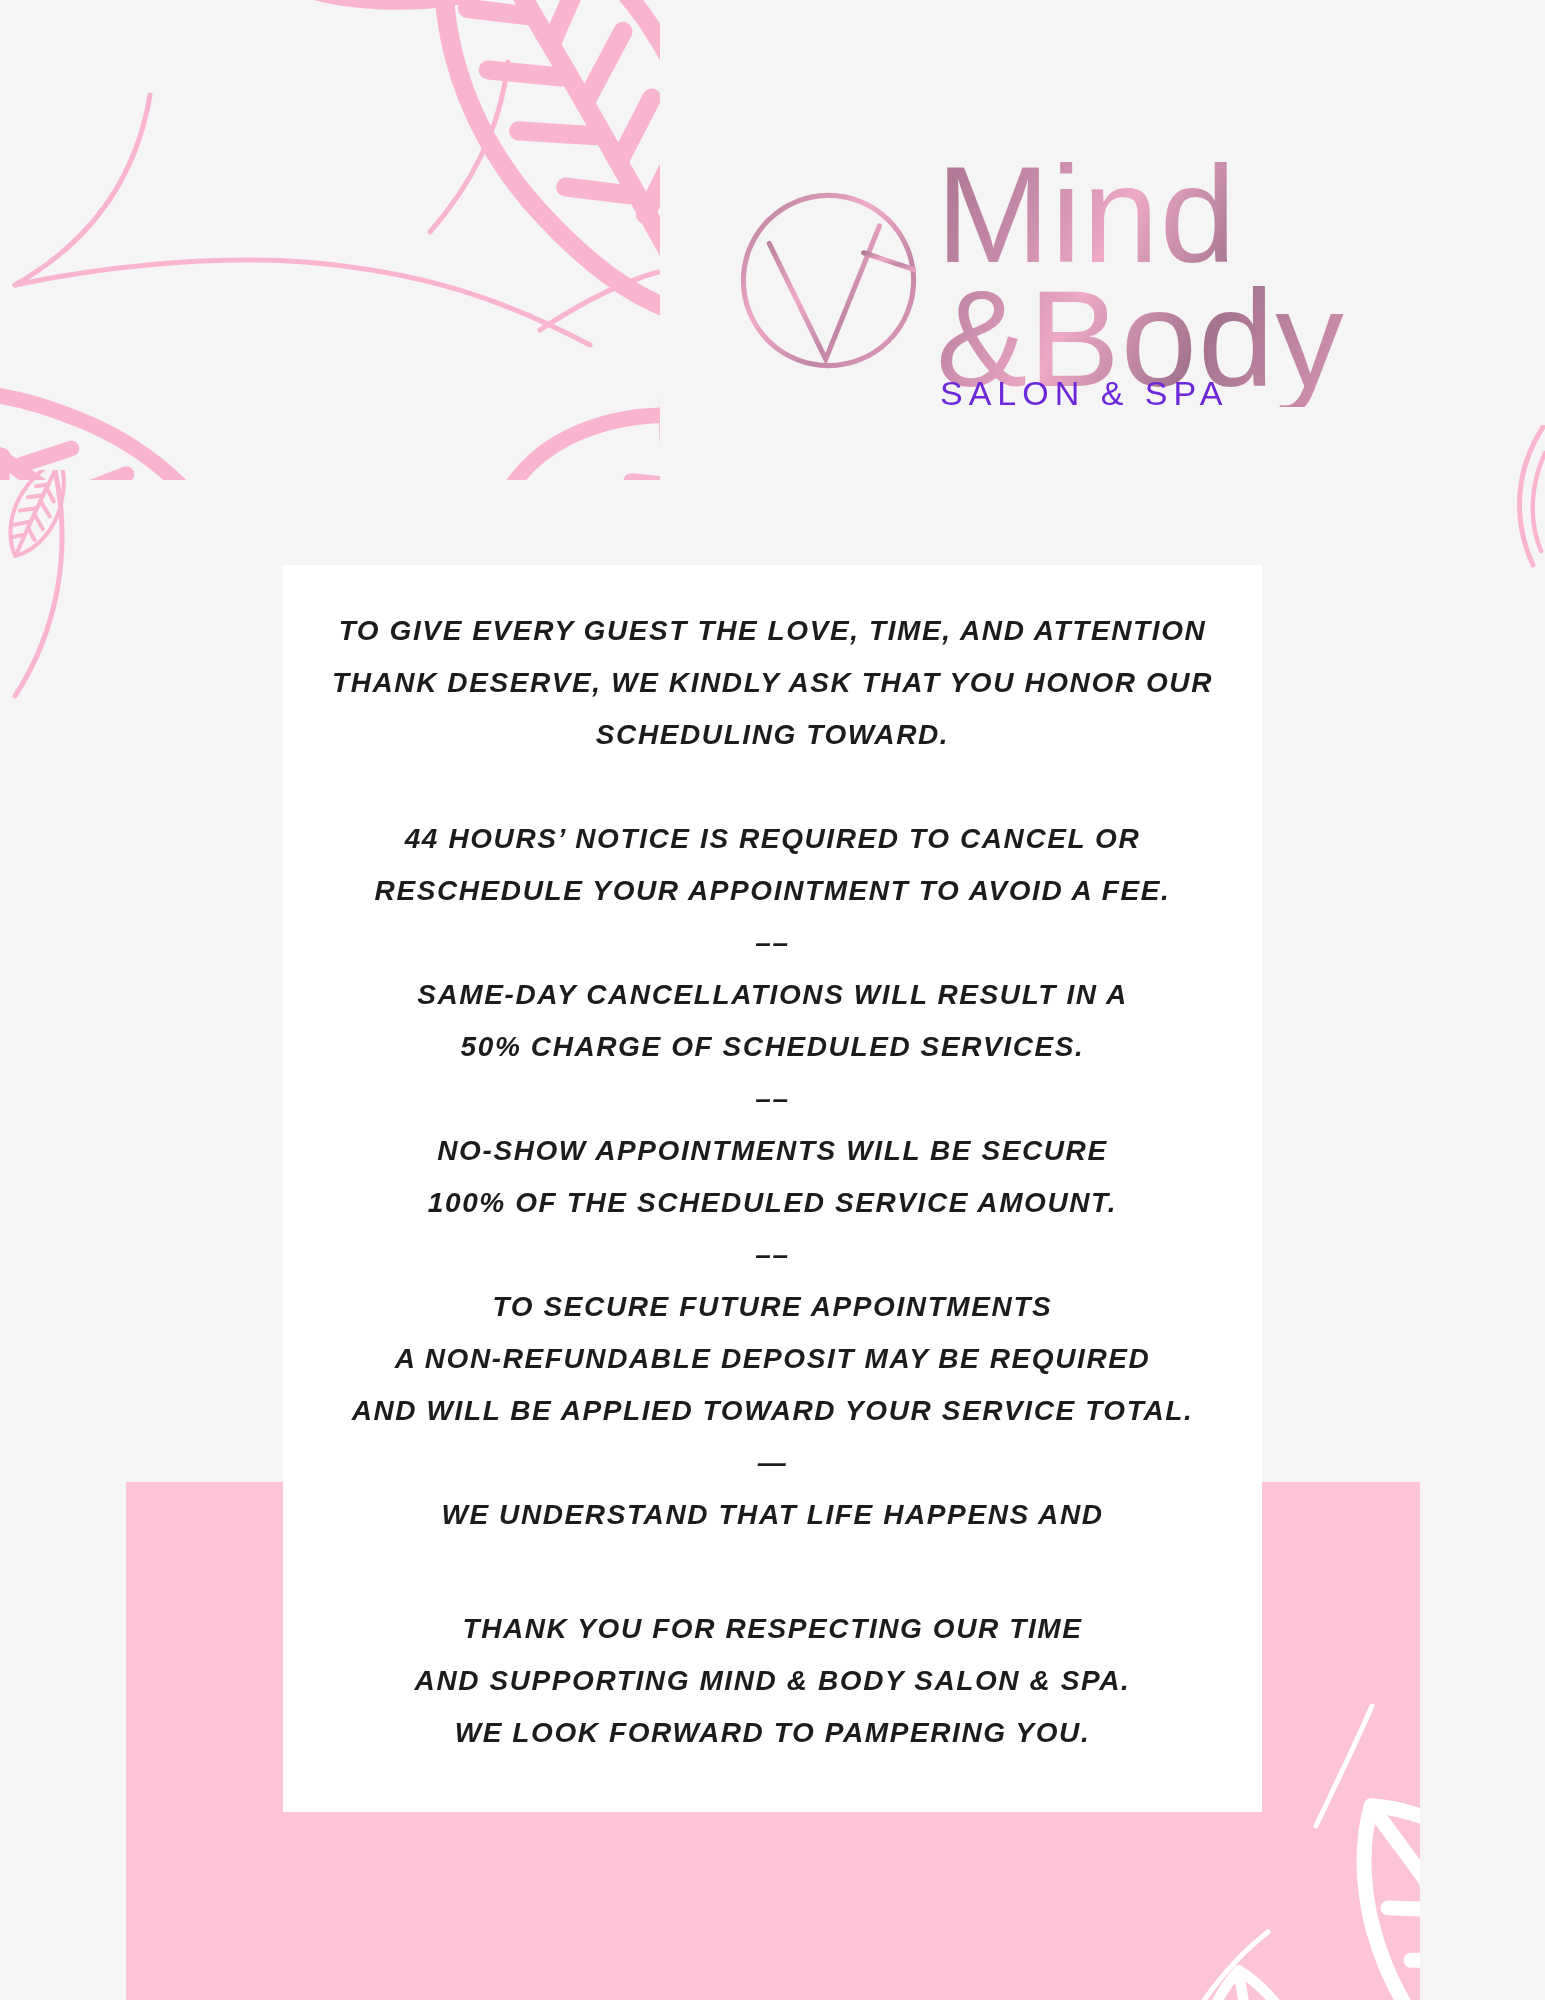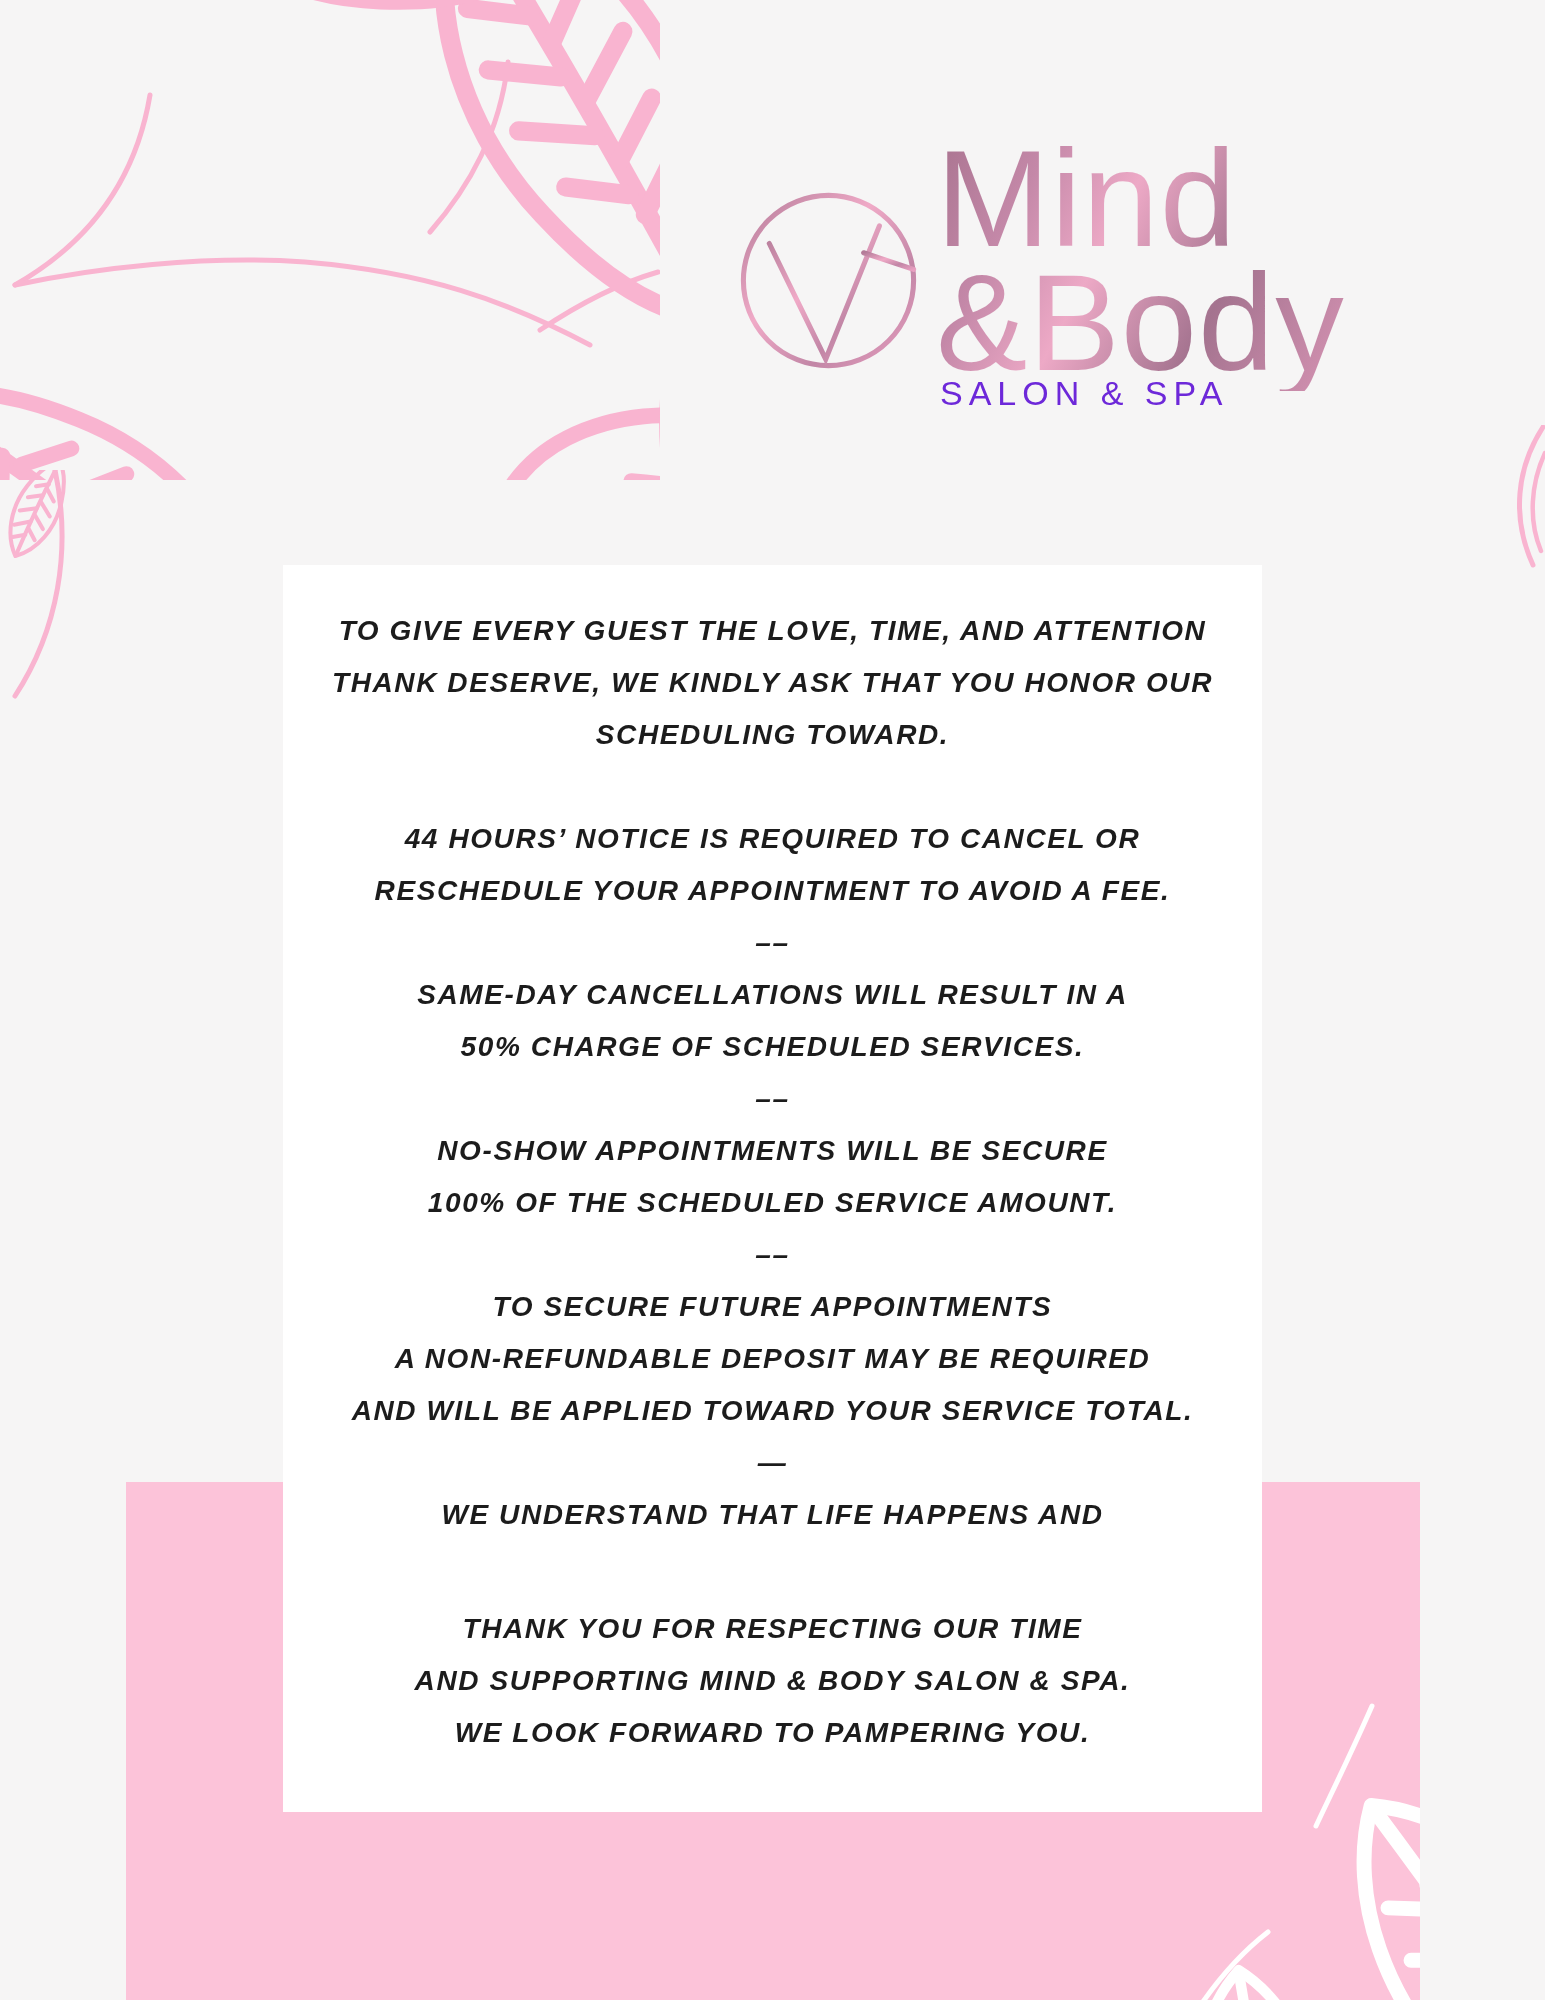--- a/index.html
+++ b/index.html
@@ -16,21 +16,21 @@
   
   .pink-band{position:absolute;left:126px;top:1482px;width:1294px;height:518px;overflow:hidden;}
   .art-br{position:absolute;right:0;bottom:-4px;color:#ffffff;}
 
   
   .logo{position:absolute;left:740px;top:130px;width:520px;height:300px;}
   .monogram{position:absolute;left:-4px;top:58px;width:185px;height:185px;}
   .logo-name{position:absolute;left:196px;top:0;white-space:nowrap;font-weight:200;
     background:linear-gradient(118deg,#a8738f 0%,#c488a8 22%,#eda9c6 42%,#a4738f 68%,#d794b4 100%);
     -webkit-background-clip:text;background-clip:text;color:transparent;}
-  .logo-line1{display:block;font-size:137px;line-height:1;letter-spacing:1px;}
+  .logo-line1{display:block;font-size:137px;line-height:1;letter-spacing:1px;margin-top:16px;}
   .logo-line2{display:block;font-size:137px;line-height:1;margin-top:-13px;letter-spacing:1px;}
   .logo-tagline{position:absolute;left:200px;top:244px;font-size:34px;letter-spacing:6px;color:#6d28d9;font-weight:400;white-space:nowrap;}
 
   
   .card{position:absolute;left:283px;top:565px;width:979px;height:1247px;background:#ffffff;
     padding-top:40px;box-sizing:border-box;overflow:hidden;font-style:italic;}
   .pline{font-weight:bold;font-size:28px;line-height:52px;letter-spacing:1.6px;color:#1c1c1c;
     text-align:center;white-space:nowrap;}
   .gap{height:52px;}
   .gap-lg{height:62px;}

